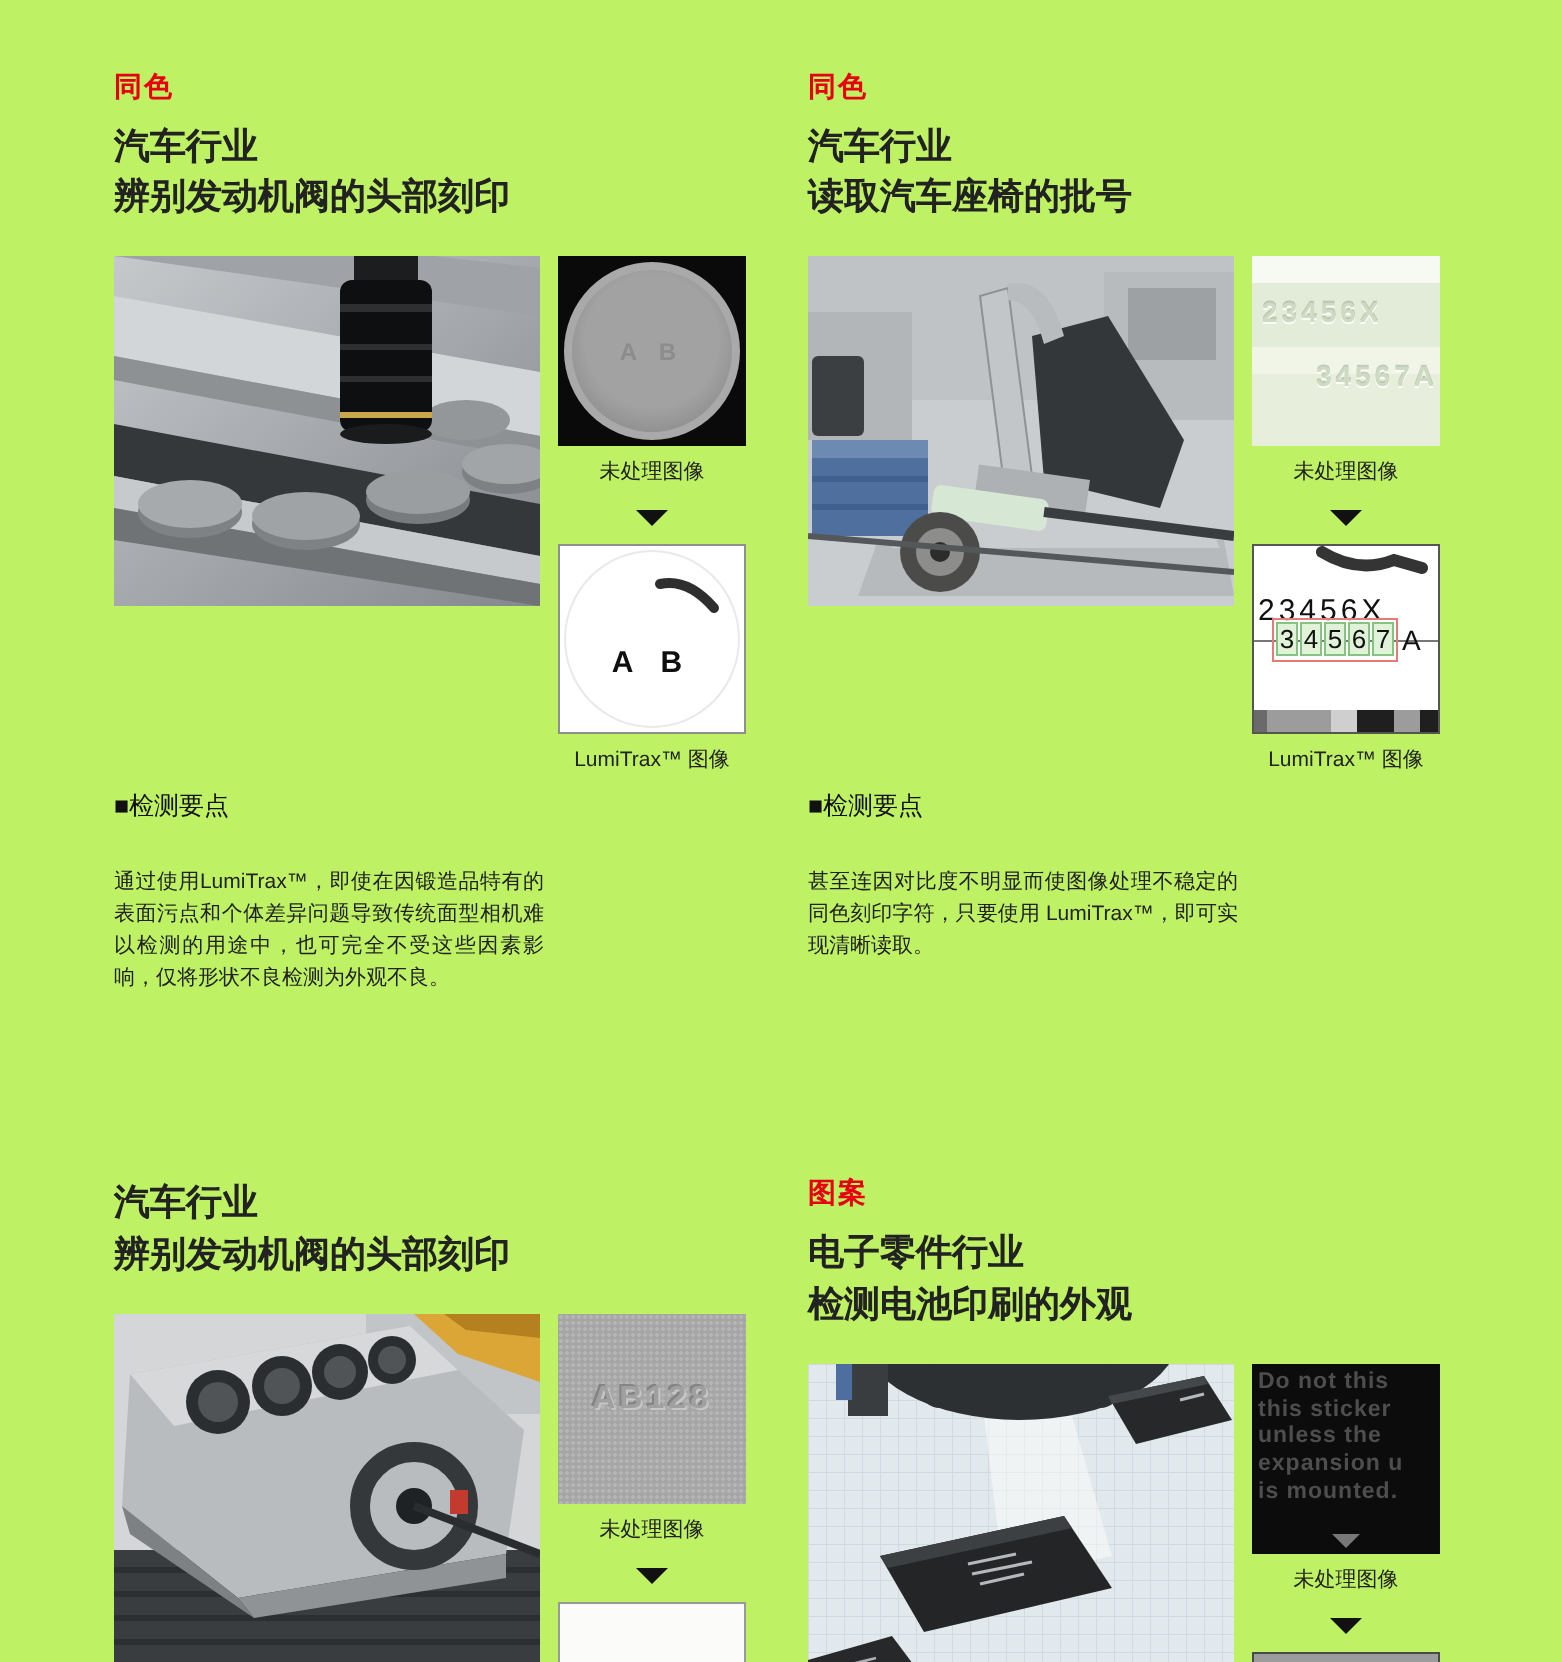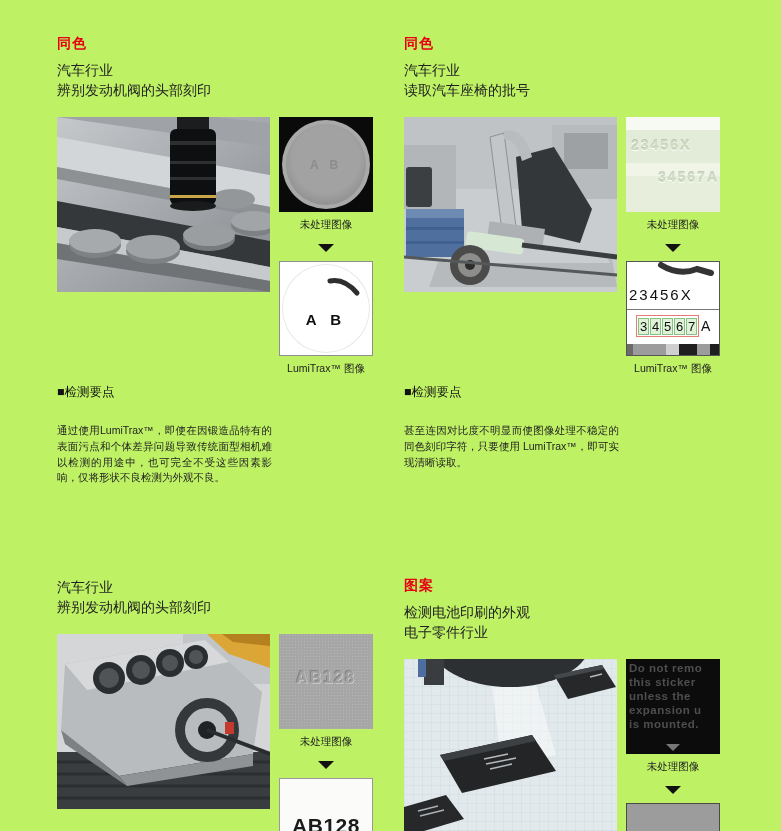--- a/index.html
+++ b/index.html
@@ -3,21 +3,21 @@
 <meta charset="utf-8">
 <style>
   * { margin:0; padding:0; box-sizing:border-box; }
   html,body { background:#ffffff; }
   body { width:781px; height:831px; font-family:"Liberation Sans", sans-serif; color:#222; }
   .page { position:relative; width:781px; height:831px; background:#bef264; overflow:hidden; }
   .grid { position:absolute; left:57px; top:36px; display:grid; grid-template-columns:316px 316px; column-gap:31px; row-gap:92px; }
   .section { width:316px; }
 
   .tag { font-size:14px; font-weight:bold; color:#e60012; letter-spacing:1px; line-height:1; margin-bottom:11px; }
-  .subtitle { font-size:14px; font-weight:normal; color:#222; line-height:1.4; }
+  .subtitle { font-size:18px; font-weight:bold; color:#222; line-height:1.4; }
   .media { display:flex; margin-top:17px; }
   .photo { width:213px; height:175px; flex:none; overflow:hidden; background:#9aa0a4; }
   .photo svg { display:block; width:100%; height:100%; }
 
   .thumbs { width:94px; margin-left:9px; display:flex; flex-direction:column; align-items:center; }
   .thumb { width:94px; height:95px; flex:none; position:relative; overflow:hidden; }
   .thumb-label { font-size:10.5px; color:#222; margin-top:6px; white-space:nowrap; }
   .down-arrow { margin:12px auto 9px; width:0; height:0; border-left:8px solid transparent; border-right:8px solid transparent; border-top:8px solid #111; }
 
   .points { margin-top:8px; width:215px; }
@@ -38,21 +38,21 @@
   
   .t2raw { background:linear-gradient(#f7faf3 0 14%, #e3ecd9 14% 48%, #f0f5e8 48% 62%, #e7efdc 62% 100%); }
   .t2raw .e1, .t2raw .e2 { position:absolute; font-size:14px; font-weight:bold; letter-spacing:2px;
     color:#cfdac2; text-shadow:0 1px 0 rgba(255,255,255,.85), 0 -1px 0 rgba(110,130,100,.35); }
   .t2raw .e1 { left:5px; top:20px; }
   .t2raw .e2 { right:1px; top:52px; }
   .t2proc { background:#ffffff; border:1px solid #555; }
   .t2proc .smudge { position:absolute; left:0; top:0; }
   .t2proc .l1 { position:absolute; left:2px; top:24px; font-size:15px; color:#111; letter-spacing:2px; }
   .t2proc .sep { position:absolute; left:0; top:47px; width:100%; border-top:1px solid #777; }
-  .t2proc .l2 { position:absolute; left:9px; top:53px; display:flex; align-items:center; }
+  .t2proc .l2 { position:absolute; left:9px; top:36px; display:flex; align-items:center; }
   .t2proc .redbox { display:inline-flex; border:1px solid #e37c74; padding:1px; }
   .t2proc .digit { display:inline-block; width:11px; text-align:center; background:#e0f2d8; border:1px solid #86c383; margin-right:1px; font-size:13px; line-height:15px; color:#111; }
   .t2proc .digit:last-child { margin-right:0; }
   .t2proc .suffix { font-size:14px; color:#111; margin-left:2px; }
   .t2proc .barstrip { position:absolute; left:0; bottom:0; width:100%; height:11px;
     background:linear-gradient(90deg,#6a6a6a 0 7%,#9c9c9c 7% 42%,#cfcfcf 42% 56%,#1f1f1f 56% 76%,#9c9c9c 76% 90%,#1f1f1f 90% 100%); }
 
   
   .t3raw { background:#a6a6a6; background-image:radial-gradient(#b5b5b5 1px, rgba(0,0,0,0) 1px); background-size:3px 3px; }
   .t3raw .emb { position:absolute; left:0; top:36%; width:100%; text-align:center; font-size:16px; font-weight:bold; letter-spacing:2px;
@@ -250,22 +250,22 @@
           </div>
 
         </div>
       </div>
 
     </div>
 
     <div class="section">
       <div class="tag">图案</div>
       <div class="subtitle">
+        <div>电子零件行业</div>
         <div>检测电池印刷的外观</div>
-        <div>电子零件行业</div>
       </div>
       <div class="media">
         <div class="photo">
           <svg viewBox="0 0 213 175" preserveAspectRatio="none">
             <defs>
               <pattern id="gridp" width="9" height="9" patternUnits="userSpaceOnUse">
                 <rect width="9" height="9" fill="#e2e9ec"></rect>
                 <path d="M9 0 H0 V9" stroke="#d1dbdf" stroke-width="1" fill="none"></path>
               </pattern>
             </defs>
@@ -288,21 +288,21 @@
             <polygon points="0,148 42,136 60,160 10,175 0,175" fill="#26282a"></polygon>
             <g stroke="#cfd3d5" stroke-width="1.4" opacity="0.8">
               <line x1="14" y1="152" x2="34" y2="147"></line>
                 <line x1="16" y1="157" x2="40" y2="151"></line>
             </g>
           </svg>
         </div>
         <div class="thumbs">
           <div class="thumb t4raw">
             <div class="lines">
-                <div>Do not remo</div>
+                <div>Do not this</div>
                 <div>this sticker</div>
                 <div>unless the</div>
                 <div>expansion u</div>
                 <div>is mounted.</div>
               </div>
             <div class="tri"></div>
           </div>
           <div class="thumb-label">未处理图像</div>
           <div class="down-arrow"></div>
           <div class="thumb t4proc">

